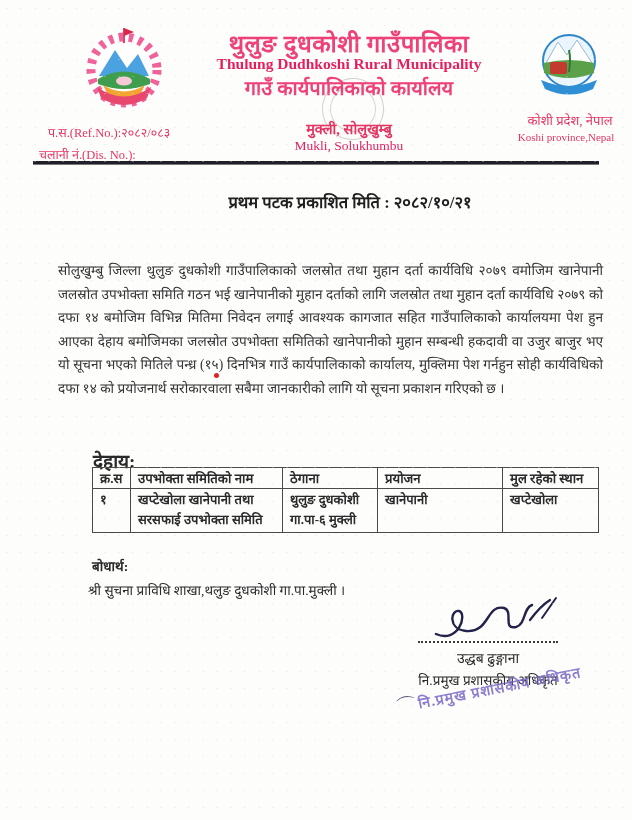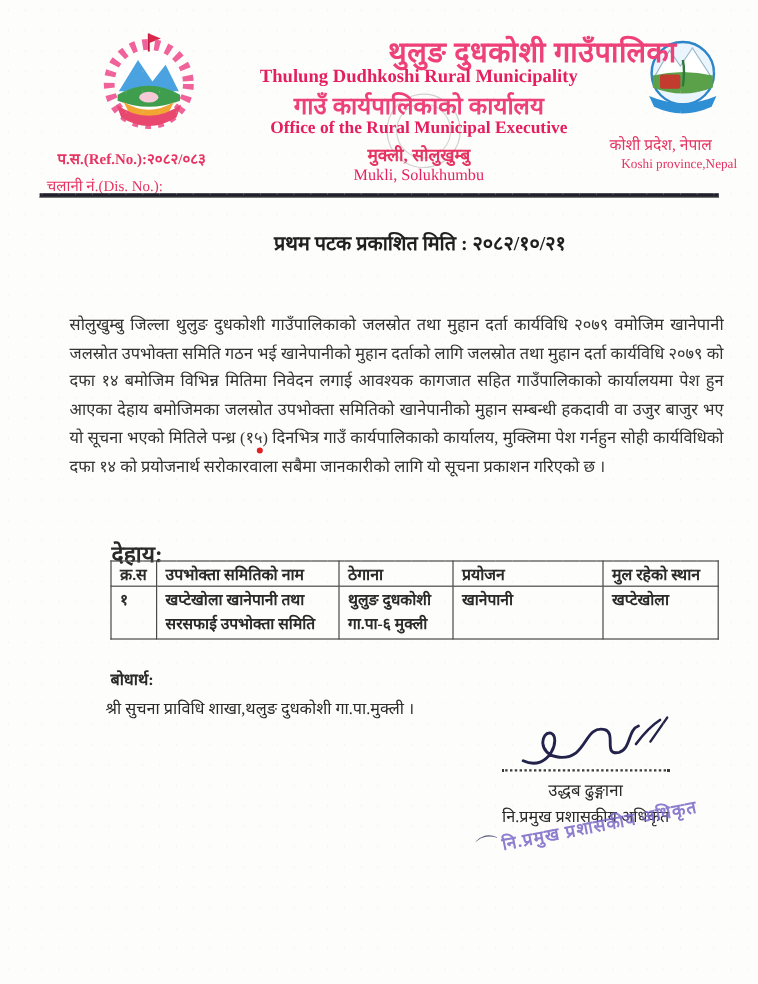--- a/index.html
+++ b/index.html
@@ -15,29 +15,29 @@
     font-family:"Liberation Serif","DejaVu Serif",serif;
     color:var(--ink);overflow:hidden;
   }
   .page::after{
     content:"";position:absolute;inset:0;pointer-events:none;
     background-image:radial-gradient(#d9d9d6 0.6px, transparent 0.7px);
     background-size:14px 17px;opacity:.35;
   }
   .abs{position:absolute;}
   .center-text{text-align:center;}
-  .np-title{top:26px;left:134px;width:430px;font-size:24px;font-weight:bold;color:var(--header_pink);letter-spacing:.5px;text-align:right;}
+  .np-title{top:26px;left:134px;width:430px;font-size:24px;font-weight:bold;color:var(--header_pink);letter-spacing:.5px;}
   .en-title{top:55px;left:134px;width:430px;font-size:15.5px;font-weight:bold;color:var(--header_crimson);}
   .np-office{top:74px;left:134px;width:430px;font-size:20px;font-weight:bold;color:var(--header_pink);}
   .en-office{top:99px;left:134px;width:430px;font-size:14.5px;font-weight:bold;color:var(--header_crimson);}
   .np-place{top:118px;left:134px;width:430px;font-size:14.5px;font-weight:bold;color:var(--red_text);}
   .en-place{top:138px;left:134px;width:430px;font-size:13.5px;font-weight:normal;color:var(--header_crimson);}
-  .ref-line{top:124px;left:48px;font-size:12.5px;color:var(--red_text);font-weight:bold;}
+  .ref-line{top:124px;left:48px;font-size:12.5px;color:var(--red_text);}
   .dis-line{top:146px;left:39px;font-size:12.5px;color:var(--red_text);}
-  .province-np{top:111px;left:508px;width:124px;font-size:13px;color:var(--red_text);}
+  .province-np{top:111px;left:508px;width:124px;font-size:13px;color:var(--red_text);text-align:center;}
   .province-en{top:131px;left:500px;width:132px;font-size:11px;color:var(--red_text);text-align:center;}
   .divider{top:161px;left:33px;width:566px;height:3.5px;background:var(--divider);border-bottom:1px solid #777;}
   .stamp-watermark{top:78px;left:322px;width:62px;height:62px;border:1.5px solid #9a9a96;border-radius:50%;
     opacity:.45;transform:rotate(-14deg);}
   .stamp-watermark::before{content:"";position:absolute;inset:7px;border:1px solid #a5a5a0;border-radius:50%;}
   
   .publish-line{top:190px;left:70px;width:560px;font-size:16.5px;font-weight:bold;color:#1f1f1f;}
   .subject-line{top:219px;left:70px;width:560px;font-size:16.5px;font-weight:bold;color:#1f1f1f;}
   .body-par{top:259px;left:58px;width:545px;font-size:13.6px;line-height:23.6px;
     text-align:justify;color:#333;}
@@ -86,21 +86,20 @@
     <rect x="14" y="32" width="17" height="12" rx="2" fill="#c23b2e"></rect>
     <path d="M33 20 q2 9 0 22" stroke="#2b7a3a" stroke-width="2" fill="none"></path>
     <path d="M5 50 Q33 62 61 50 L57 59 Q33 70 9 59 Z" fill="#2f8fd4"></path>
   </svg>
 
   <div class="abs stamp-watermark"></div>
 
   <div class="abs center-text np-title">थुलुङ दुधकोशी गाउँपालिका</div>
   <div class="abs center-text en-title">Thulung Dudhkoshi Rural Municipality</div>
   <div class="abs center-text np-office">गाउँ कार्यपालिकाको कार्यालय</div>
-  <div class="abs center-text en-office">Office of the Rural Municipal Executive</div>
   <div class="abs center-text np-place">मुक्ली, सोलुखुम्बु</div>
   <div class="abs center-text en-place">Mukli, Solukhumbu</div>
 
   <div class="abs ref-line">प.स.(Ref.No.):२०८२/०८३</div>
   <div class="abs dis-line">चलानी नं.(Dis. No.):</div>
 
   <div class="abs province-np">कोशी प्रदेश, नेपाल</div>
   <div class="abs province-en">Koshi province,Nepal</div>
 
   <div class="abs divider"></div>

